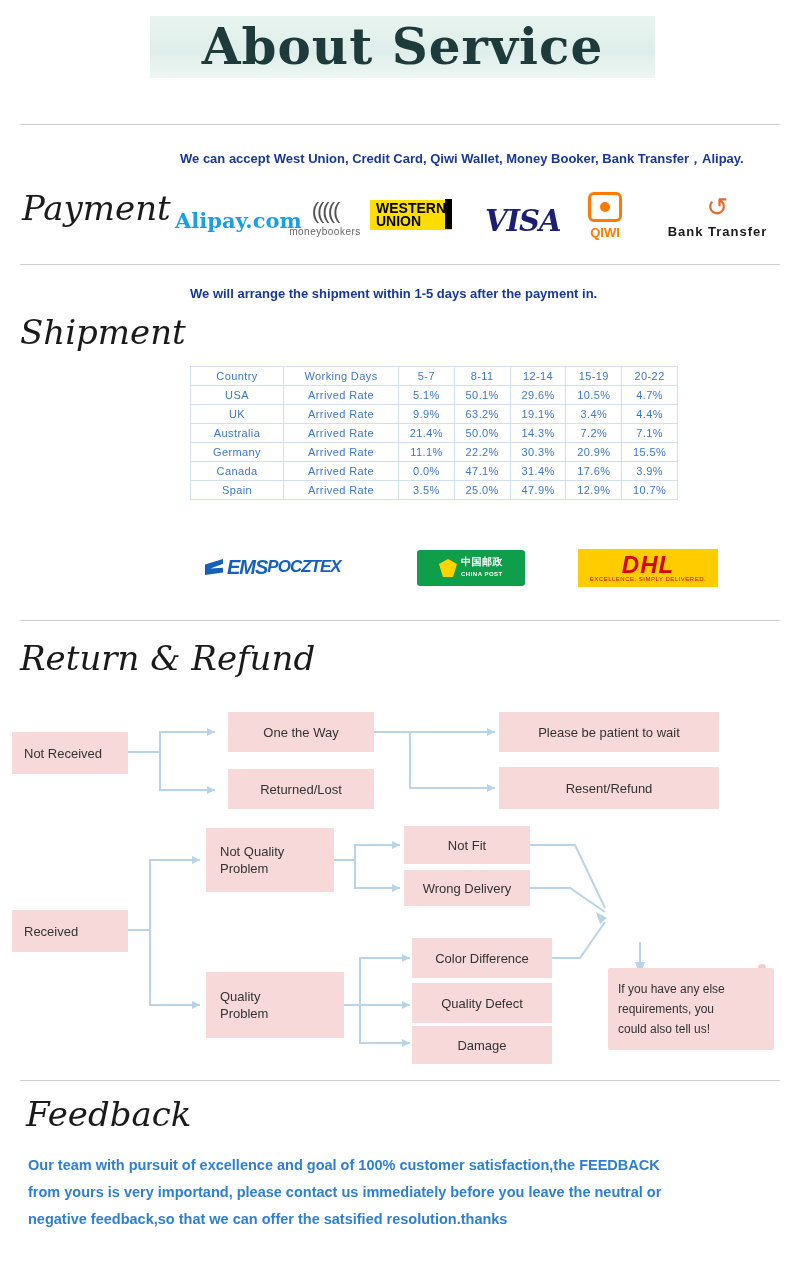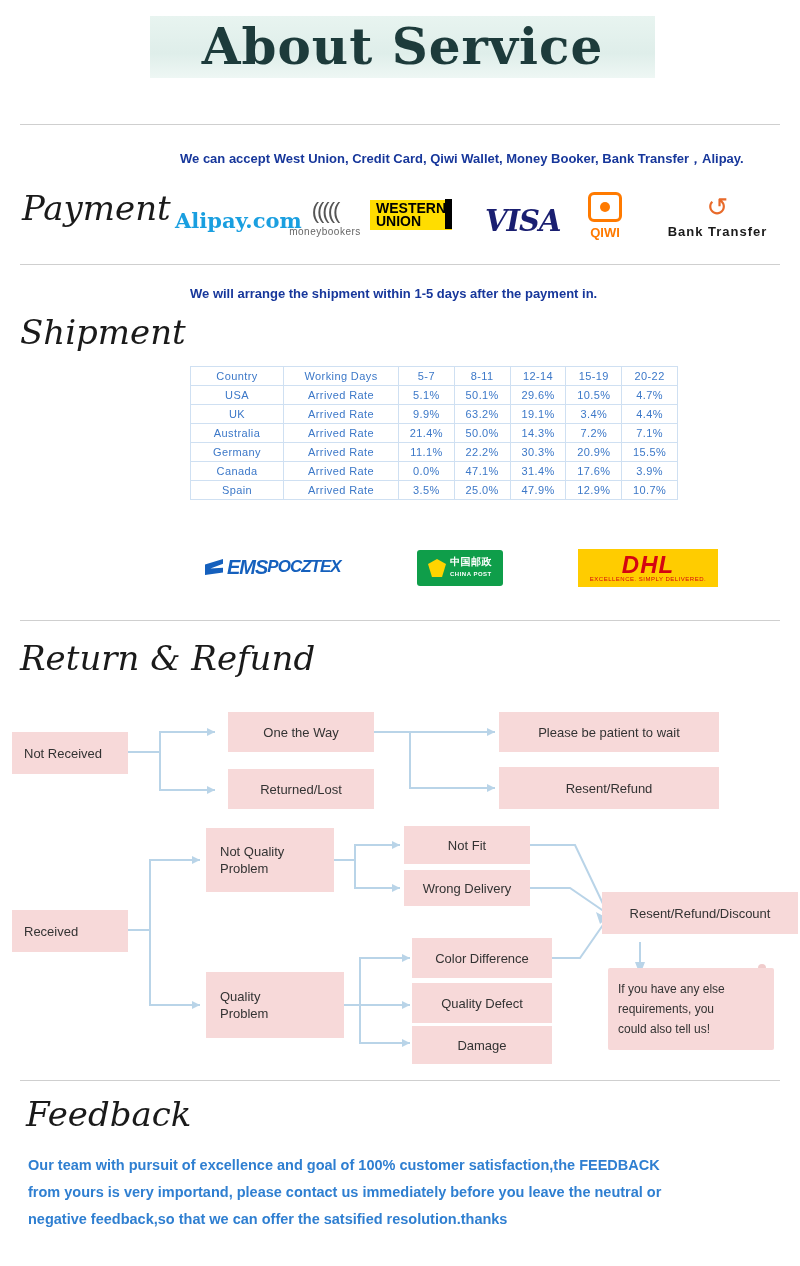--- a/index.html
+++ b/index.html
@@ -165,21 +165,21 @@
   }
   .ems .swoosh {
     display: inline-block; width: 18px; height: 16px;
     background: #1560bd; margin-right: 4px;
     clip-path: polygon(0 35%, 100% 0, 100% 30%, 30% 60%, 100% 55%, 100% 85%, 0 100%);
   }
   .ems .small { font-size: 17px; letter-spacing: -1px; }
 
   .chinapost {
     position: absolute; left: 417px; top: 550px;
-    width: 86px; height: 36px;
+    width: 108px; height: 36px;
     background: #0f9e4a; border-radius: 3px;
     color: #fff; font-size: 10px;
     display: flex; align-items: center; justify-content: center;
     letter-spacing: .5px;
   }
   .chinapost .cp-mark {
     width: 18px; height: 18px; margin-right: 4px;
     background: #ffd400;
     clip-path: polygon(50% 0, 100% 28%, 78% 100%, 22% 100%, 0 28%);
   }
@@ -452,23 +452,20 @@
   <div class="node" style="left:412px; top:248px; width:140px; height:40px;">
     <span>Color Difference</span>
   </div>
   <div class="node" style="left:412px; top:293px; width:140px; height:40px;">
     <span>Quality Defect</span>
   </div>
   <div class="node" style="left:412px; top:336px; width:140px; height:38px;">
     <span>Damage</span>
   </div>
 
-  <div class="node" style="left:602px; top:202px; width:196px; height:42px;">
-    <span>Resent/Refund/Discount</span>
-  </div>
 
   <div class="node note-box multi" style="left:608px; top:278px; width:166px; height:82px;">
     <span>If you have any else</span>
     <span>requirements,  you</span>
     <span>could also tell us!</span>
   </div>
 </div>
 
 <div class="divider" style="left:20px; top:1080px; width:760px;"></div>
 <div class="sec-title" style="left:26px; top:1094px;">Feedback</div>

